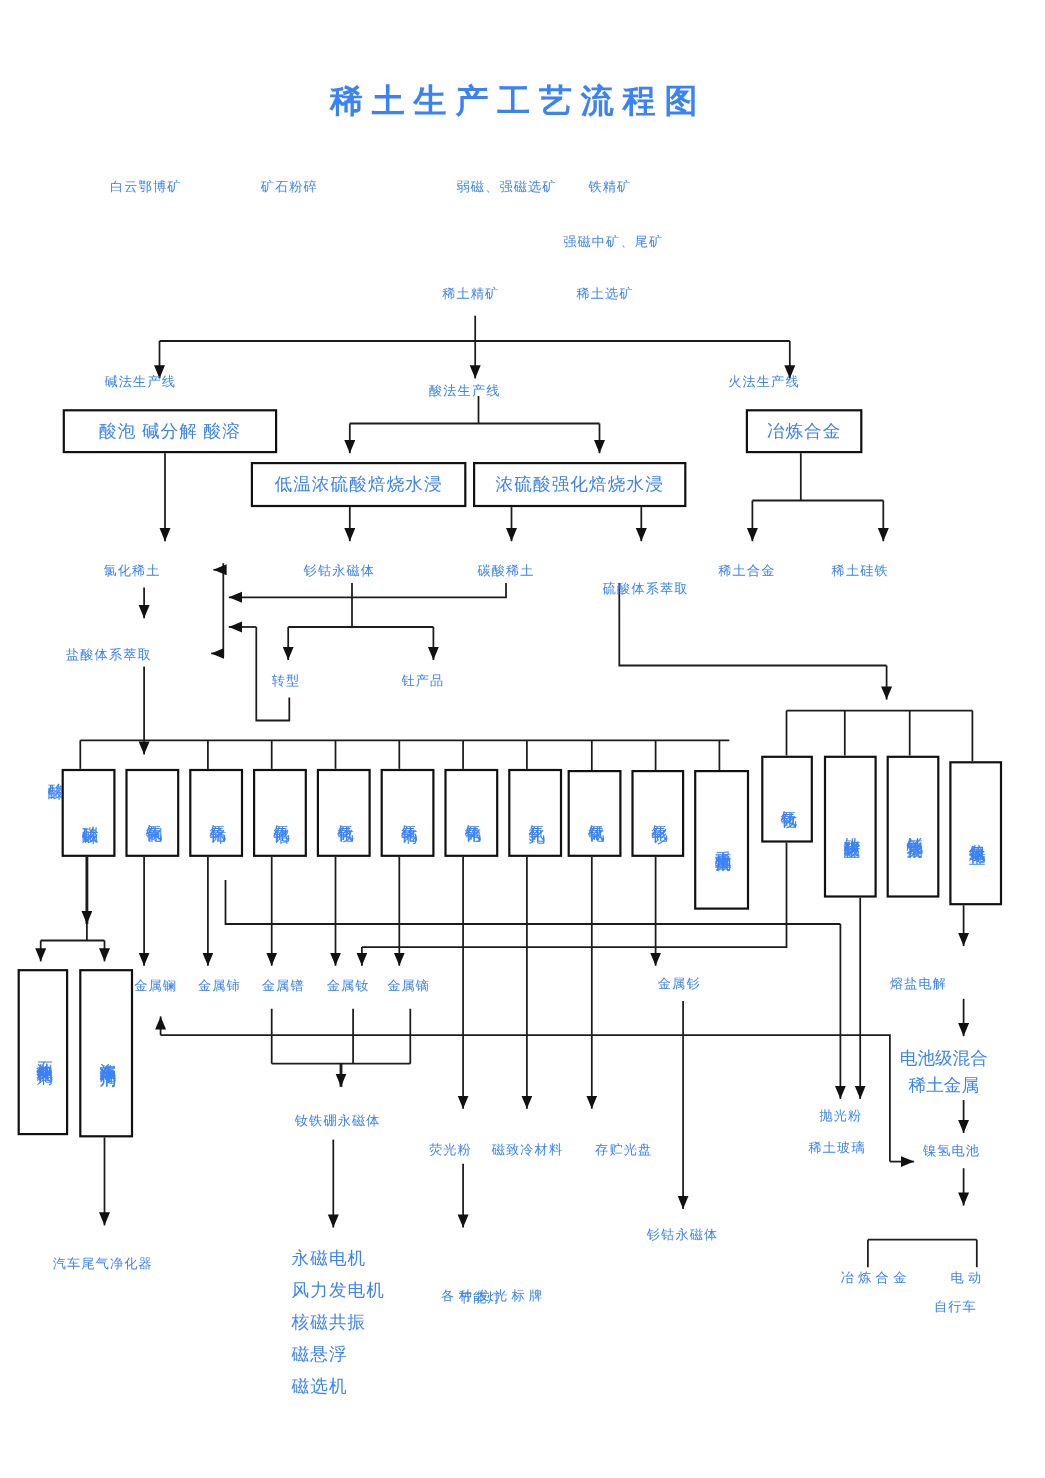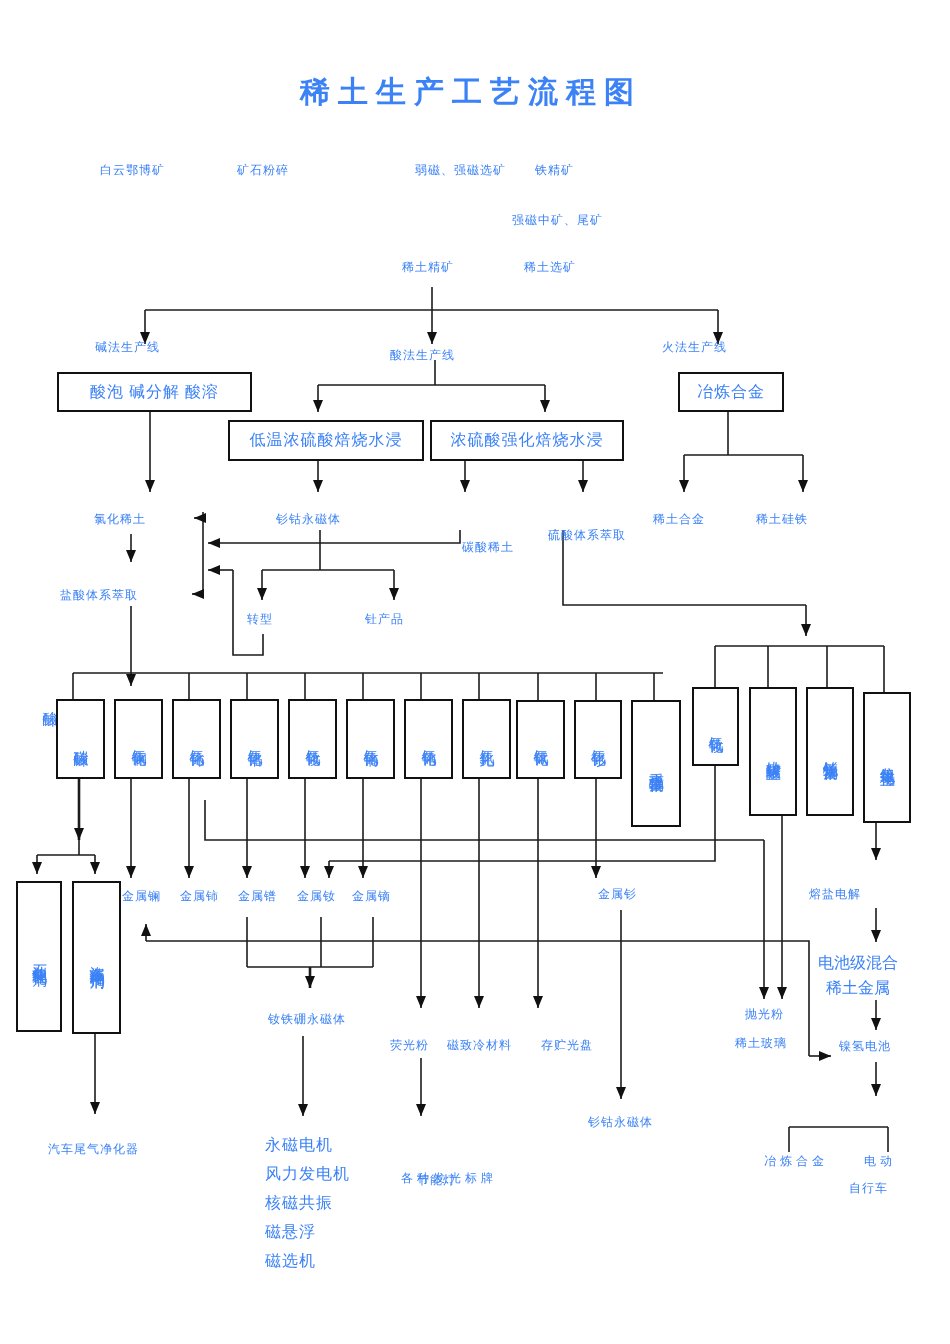--- a/index.html
+++ b/index.html
@@ -147,21 +147,21 @@
   <div class="lbl" style="left:390px;top:348px;">酸法生产线</div>
   <div class="lbl" style="left:662px;top:340px;">火法生产线</div>
 
   <div class="hbox" style="left:57px;top:372px;width:191px;height:36px;">酸泡 碱分解 酸溶</div>
   <div class="hbox" style="left:228px;top:420px;width:192px;height:37px;">低温浓硫酸焙烧水浸</div>
   <div class="hbox" style="left:430px;top:420px;width:190px;height:37px;">浓硫酸强化焙烧水浸</div>
   <div class="hbox" style="left:678px;top:372px;width:102px;height:36px;">冶炼合金</div>
 
   <div class="lbl" style="left:94px;top:512px;">氯化稀土</div>
   <div class="lbl" style="left:276px;top:512px;">钐钴永磁体</div>
-  <div class="lbl" style="left:434px;top:540px;margin-left:28px;">碳酸稀土</div>
+  <div class="lbl" style="left:434px;top:512px;">碳酸稀土</div>
   <div class="lbl" style="left:548px;top:528px;">硫酸体系萃取</div>
   <div class="lbl" style="left:653px;top:512px;">稀土合金</div>
   <div class="lbl" style="left:756px;top:512px;">稀土硅铁</div>
   <div class="lbl" style="left:60px;top:588px;">盐酸体系萃取</div>
   <div class="lbl" style="left:247px;top:612px;">转型</div>
   <div class="lbl" style="left:365px;top:612px;">钍产品</div>
   <div class="vtext" style="left:40px;top:699px;">酸铈</div>
 
   <div class="vbox" style="left:56px;top:699px;width:45px;height:76px;">碳酸铈</div>
   <div class="vbox" style="left:114px;top:699px;width:45px;height:76px;">氧化镧</div>

